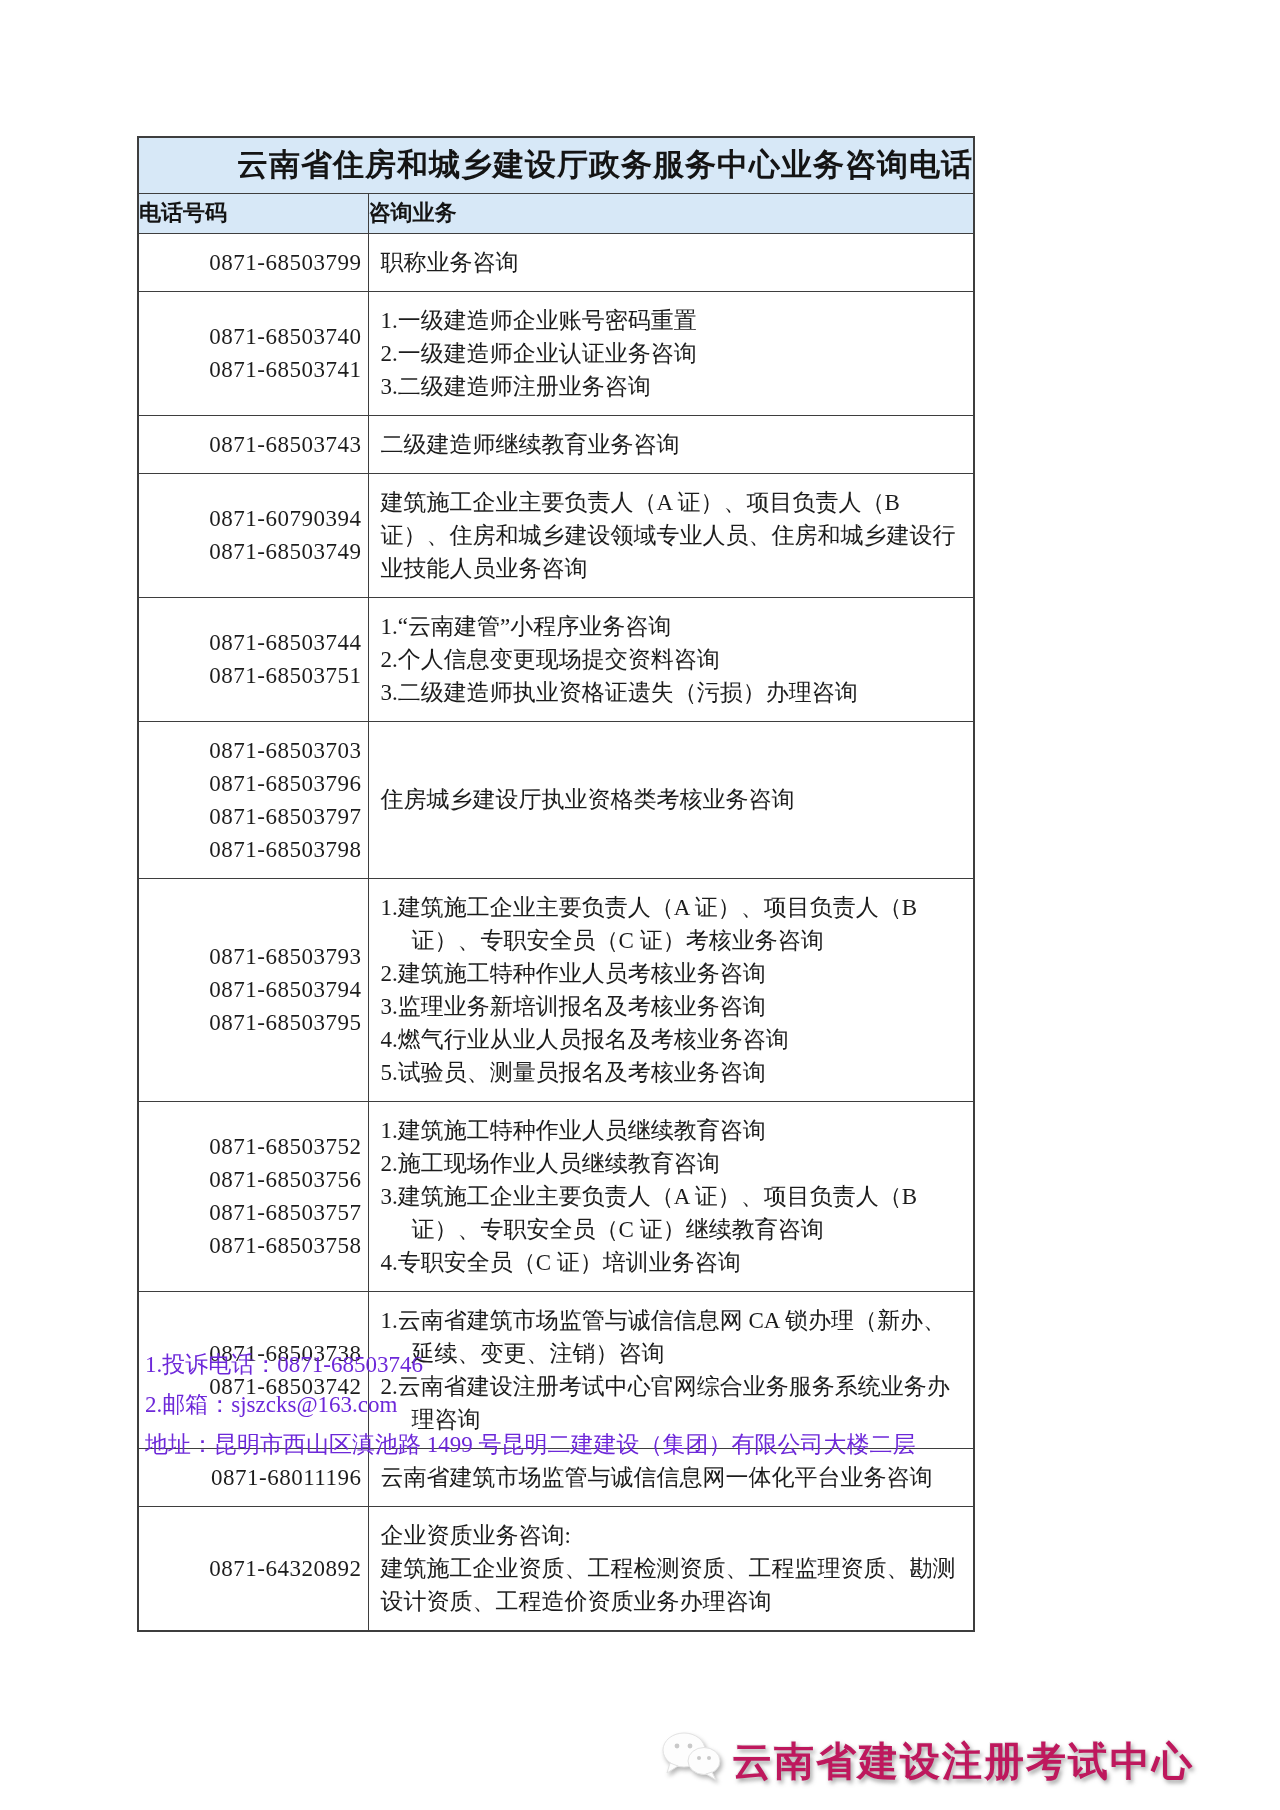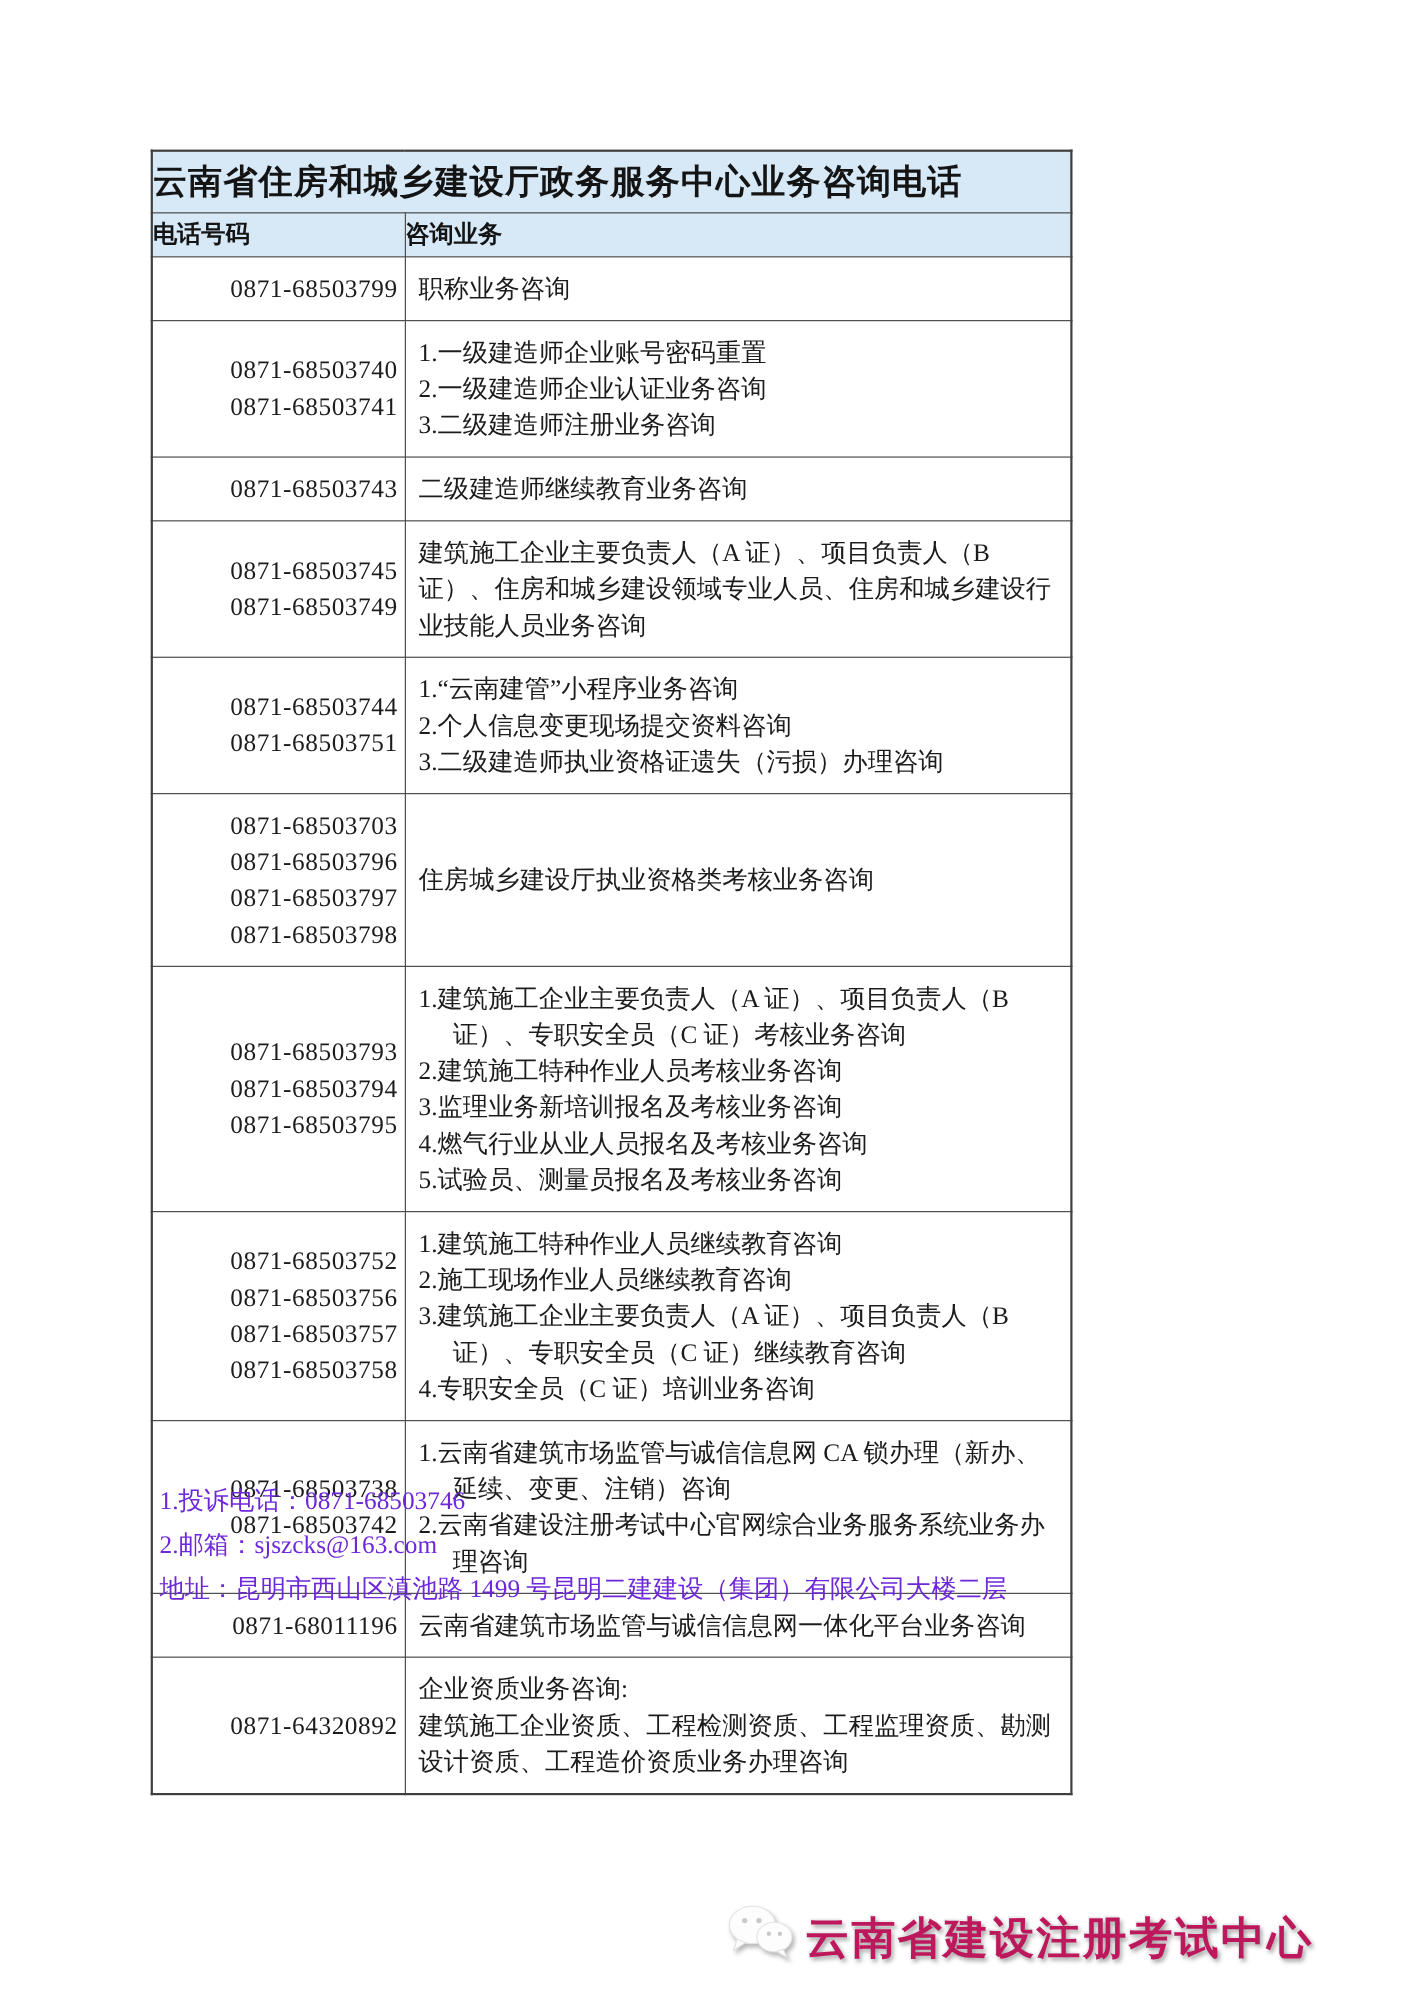--- a/index.html
+++ b/index.html
@@ -18,21 +18,21 @@
     width: 100%;
     border-collapse: collapse;
     border: 2px solid #3e3e3e;
   }
   table.consult td, table.consult th {
     border: 1px solid #3e3e3e;
     vertical-align: middle;
   }
   .title-cell {
     background: #d7e8f7;
-    text-align: left;
+    text-align: right;
     font-size: 31px;
     font-weight: bold;
     letter-spacing: 1px;
     height: 56px;
     color: #141414;
   }
   .head-cell {
     background: #d7e8f7;
     font-size: 22px;
     font-weight: bold;
@@ -119,21 +119,21 @@
           <tr>
             <td class="td-phone">
               <div class="phone-line">0871-68503743</div>
             </td>
             <td class="td-service">
               <div class="svc-line">二级建造师继续教育业务咨询</div>
             </td>
           </tr>
           <tr>
             <td class="td-phone">
-              <div class="phone-line">0871-68503745</div>
+              <div class="phone-line">0871-60790394</div>
               <div class="phone-line">0871-68503749</div>
             </td>
             <td class="td-service">
               <div class="svc-line">建筑施工企业主要负责人（A 证）、项目负责人（B 证）、住房和城乡建设领域专业人员、住房和城乡建设行业技能人员业务咨询</div>
             </td>
           </tr>
           <tr>
             <td class="td-phone">
               <div class="phone-line">0871-68503744</div>
               <div class="phone-line">0871-68503751</div>

